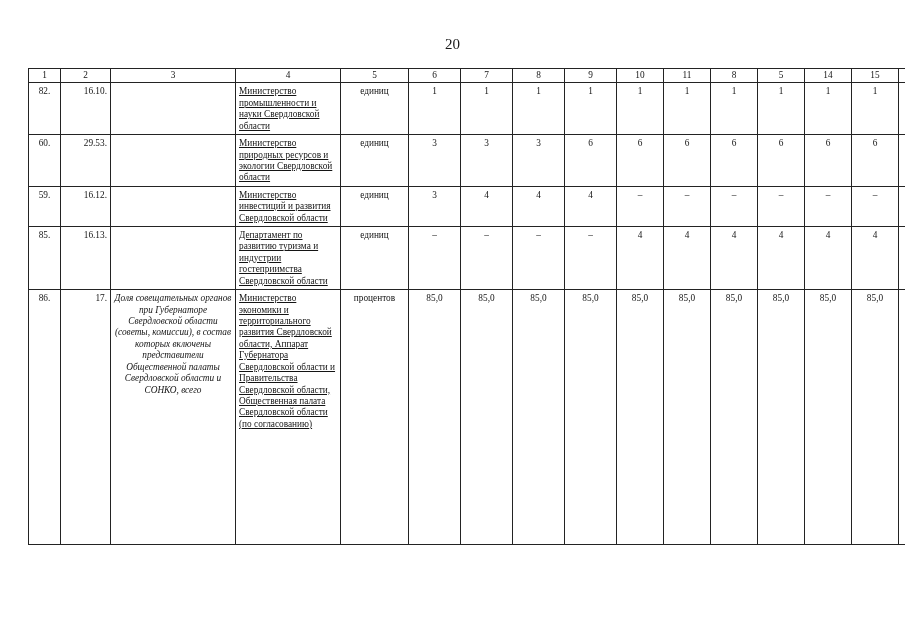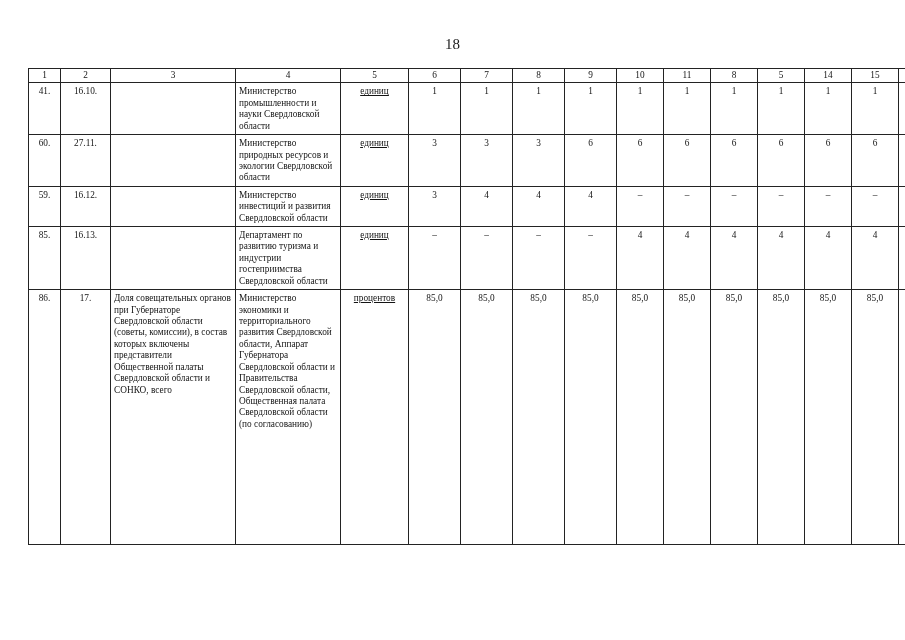--- a/index.html
+++ b/index.html
@@ -50,36 +50,36 @@
     overflow: hidden;
   }
   tr.colnum td {
     text-align: center;
     vertical-align: middle;
     height: 14px;
     padding: 1px 2px;
     font-size: 9.3px;
   }
   td.c-num { text-align: center; }
-  td.c-code { text-align: center; padding-left: 5px; }
-  td.c-name { text-align: left; }
-  td.c-org  { text-align: left; }
-  td.c-unit { text-align: center; text-decoration: underline; }
+  td.c-code { text-align: right; padding-left: 5px; }
+  td.c-name { text-align: center; font-style: italic; }
+  td.c-org  { text-align: left; text-decoration: underline; }
+  td.c-unit { text-align: center; }
   td.c-val  { text-align: center; }
 
   .dash {
     letter-spacing: 0;
   }
 </style>
 </head>
 <body>
 
 <div class="page">
 
-  <div class="page-number">18</div>
+  <div class="page-number">20</div>
 
   <table class="doc-table">
     <colgroup>
       <col style="width:32px">
       <col style="width:50px">
       <col style="width:125px">
       <col style="width:105px">
       <col style="width:68px">
       <col style="width:52px">
       <col style="width:52px">
@@ -108,41 +108,41 @@
       <td>10</td>
       <td>11</td>
       <td>8</td>
       <td>5</td>
       <td>14</td>
       <td>15</td>
       <td>16</td>
     </tr>
 
     <tr>
-      <td class="c-num">41.</td>
+      <td class="c-num">82.</td>
       <td class="c-code">16.10.</td>
       <td class="c-name"></td>
       <td class="c-org">Министерство промышленности и науки Свердловской области</td>
       <td class="c-unit">единиц</td>
       <td class="c-val">1</td>
       <td class="c-val">1</td>
       <td class="c-val">1</td>
       <td class="c-val">1</td>
       <td class="c-val">1</td>
       <td class="c-val">1</td>
       <td class="c-val">1</td>
       <td class="c-val">1</td>
       <td class="c-val">1</td>
       <td class="c-val">1</td>
       <td class="c-val">0</td>
     </tr>
 
     <tr>
       <td class="c-num">60.</td>
-      <td class="c-code">27.11.</td>
+      <td class="c-code">29.53.</td>
       <td class="c-name"></td>
       <td class="c-org">Министерство природных ресурсов и экологии Свердловской области</td>
       <td class="c-unit">единиц</td>
       <td class="c-val">3</td>
       <td class="c-val">3</td>
       <td class="c-val">3</td>
       <td class="c-val">6</td>
       <td class="c-val">6</td>
       <td class="c-val">6</td>
       <td class="c-val">6</td>

